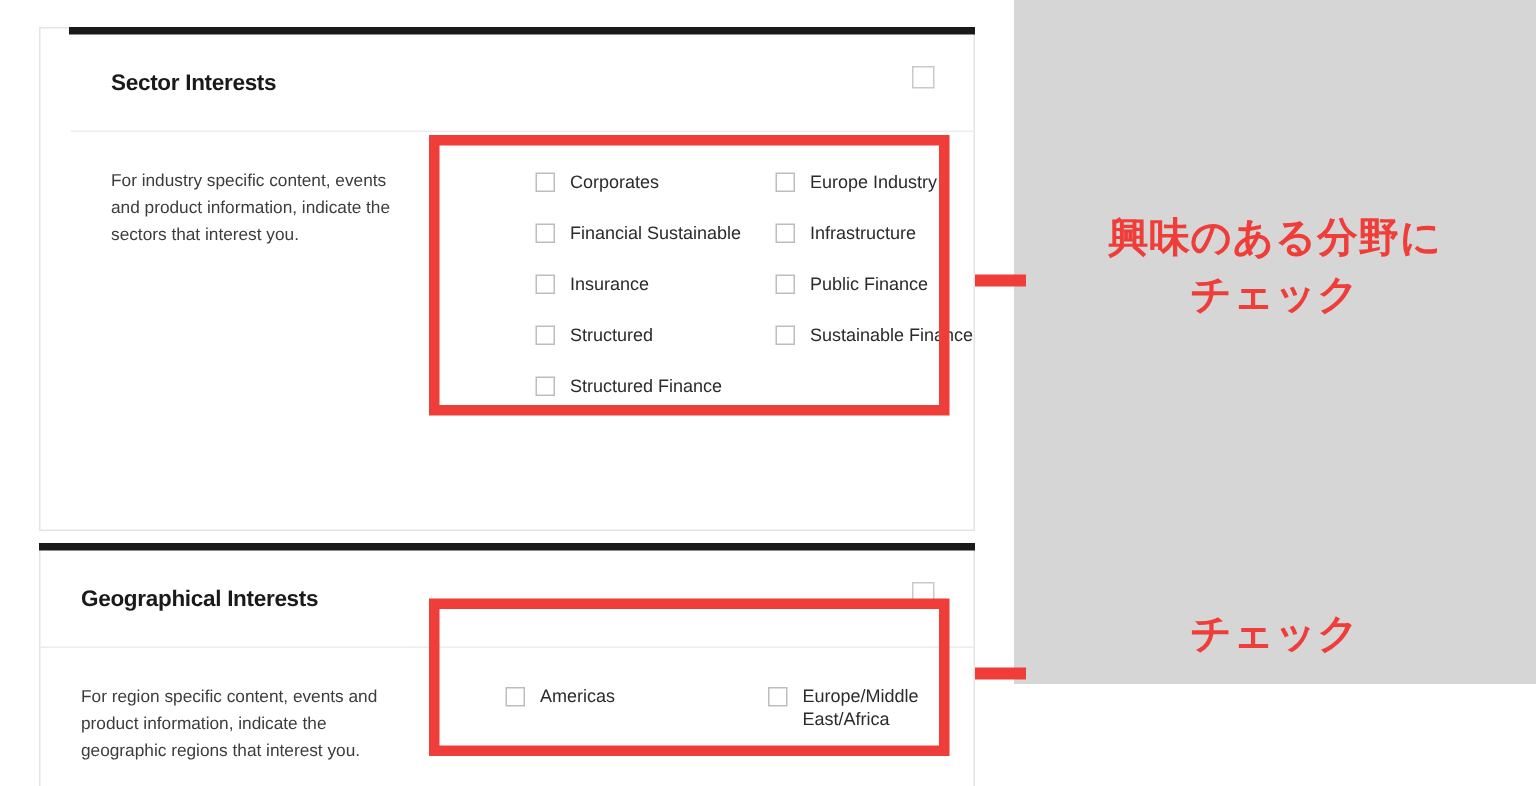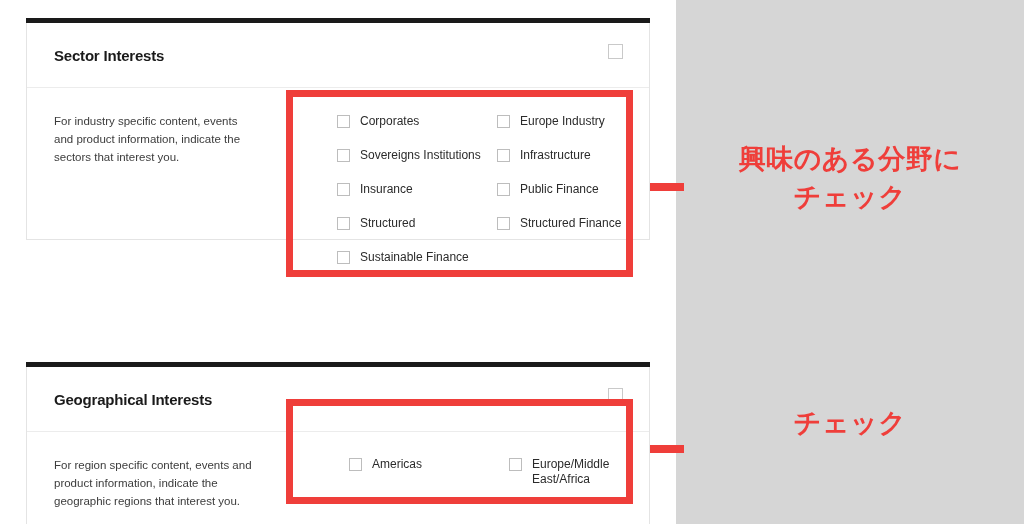--- a/index.html
+++ b/index.html
@@ -18,21 +18,21 @@
     overflow: hidden;
     background: #ffffff;
   }
 
   
   .annot-panel {
     position: absolute;
     left: 676px;
     top: 0;
     width: 348px;
-    height: 524px;
+    height: 456px;
     background: #d6d6d6;
   }
   .annot-block {
     position: absolute;
     left: 0;
     width: 348px;
     text-align: center;
     color: #ef3e3a;
     font-family: "DejaVu Sans", "Liberation Sans", sans-serif;
     font-weight: 700;
@@ -155,21 +155,21 @@
 
     <div class="annot-block annot-geo">
       <span class="line">チェック</span>
     </div>
 
   </div>
 
   <div class="connector connector-sector"></div>
   <div class="connector connector-geo"></div>
 
-  <div class="card" style="top:18px; height:222px;">
+  <div class="card" style="top:18px; height:336px;padding-left:20px;">
     <div class="card-topbar"></div>
 
     <div class="card-header">
       <div class="card-title">Sector Interests</div>
       <div class="header-checkbox"></div>
     </div>
 
     <div class="card-body" style="height:200px;">
       <div class="desc">For industry specific content, events and product information, indicate the sectors that interest you.</div>
 
@@ -179,21 +179,21 @@
           <span class="cb-box"></span>
           <span class="cb-label">Corporates</span>
         </div>
         <div class="cb-item">
           <span class="cb-box"></span>
           <span class="cb-label">Europe Industry</span>
         </div>
 
         <div class="cb-item">
           <span class="cb-box"></span>
-          <span class="cb-label">Sovereigns Institutions</span>
+          <span class="cb-label">Financial Sustainable</span>
         </div>
         <div class="cb-item">
           <span class="cb-box"></span>
           <span class="cb-label">Infrastructure</span>
         </div>
 
         <div class="cb-item">
           <span class="cb-box"></span>
           <span class="cb-label">Insurance</span>
         </div>
@@ -201,46 +201,46 @@
           <span class="cb-box"></span>
           <span class="cb-label">Public Finance</span>
         </div>
 
         <div class="cb-item">
           <span class="cb-box"></span>
           <span class="cb-label">Structured</span>
         </div>
         <div class="cb-item">
           <span class="cb-box"></span>
+          <span class="cb-label">Sustainable Finance</span>
+        </div>
+
+        <div class="cb-item">
+          <span class="cb-box"></span>
           <span class="cb-label">Structured Finance</span>
-        </div>
-
-        <div class="cb-item">
-          <span class="cb-box"></span>
-          <span class="cb-label">Sustainable Finance</span>
         </div>
 
       </div>
     </div>
   </div>
 
   <div class="redbox" style="left:286px; top:90px; width:347px; height:187px;"></div>
 
   <div class="card" style="top:328px; height:181px;margin-top:34px;">
     <div class="card-topbar"></div>
 
     <div class="card-header">
       <div class="card-title">Geographical Interests</div>
       <div class="header-checkbox"></div>
     </div>
 
     <div class="card-body" style="height:110px;">
       <div class="desc">For region specific content, events and product information, indicate the geographic regions that interest you.</div>
 
-      <div class="cb-grid" style="left:322px; top:25px; row-gap:20px; column-gap:0;">
+      <div class="cb-grid" style="left:310px; top:25px; row-gap:20px; column-gap:0;gap:15px;">
 
         <div class="cb-item">
           <span class="cb-box"></span>
           <span class="cb-label">Americas</span>
         </div>
 
         <div class="cb-item" style="width:120px;">
           <span class="cb-box"></span>
           <span class="cb-label">Europe/Middle East/Africa</span>
         </div>

